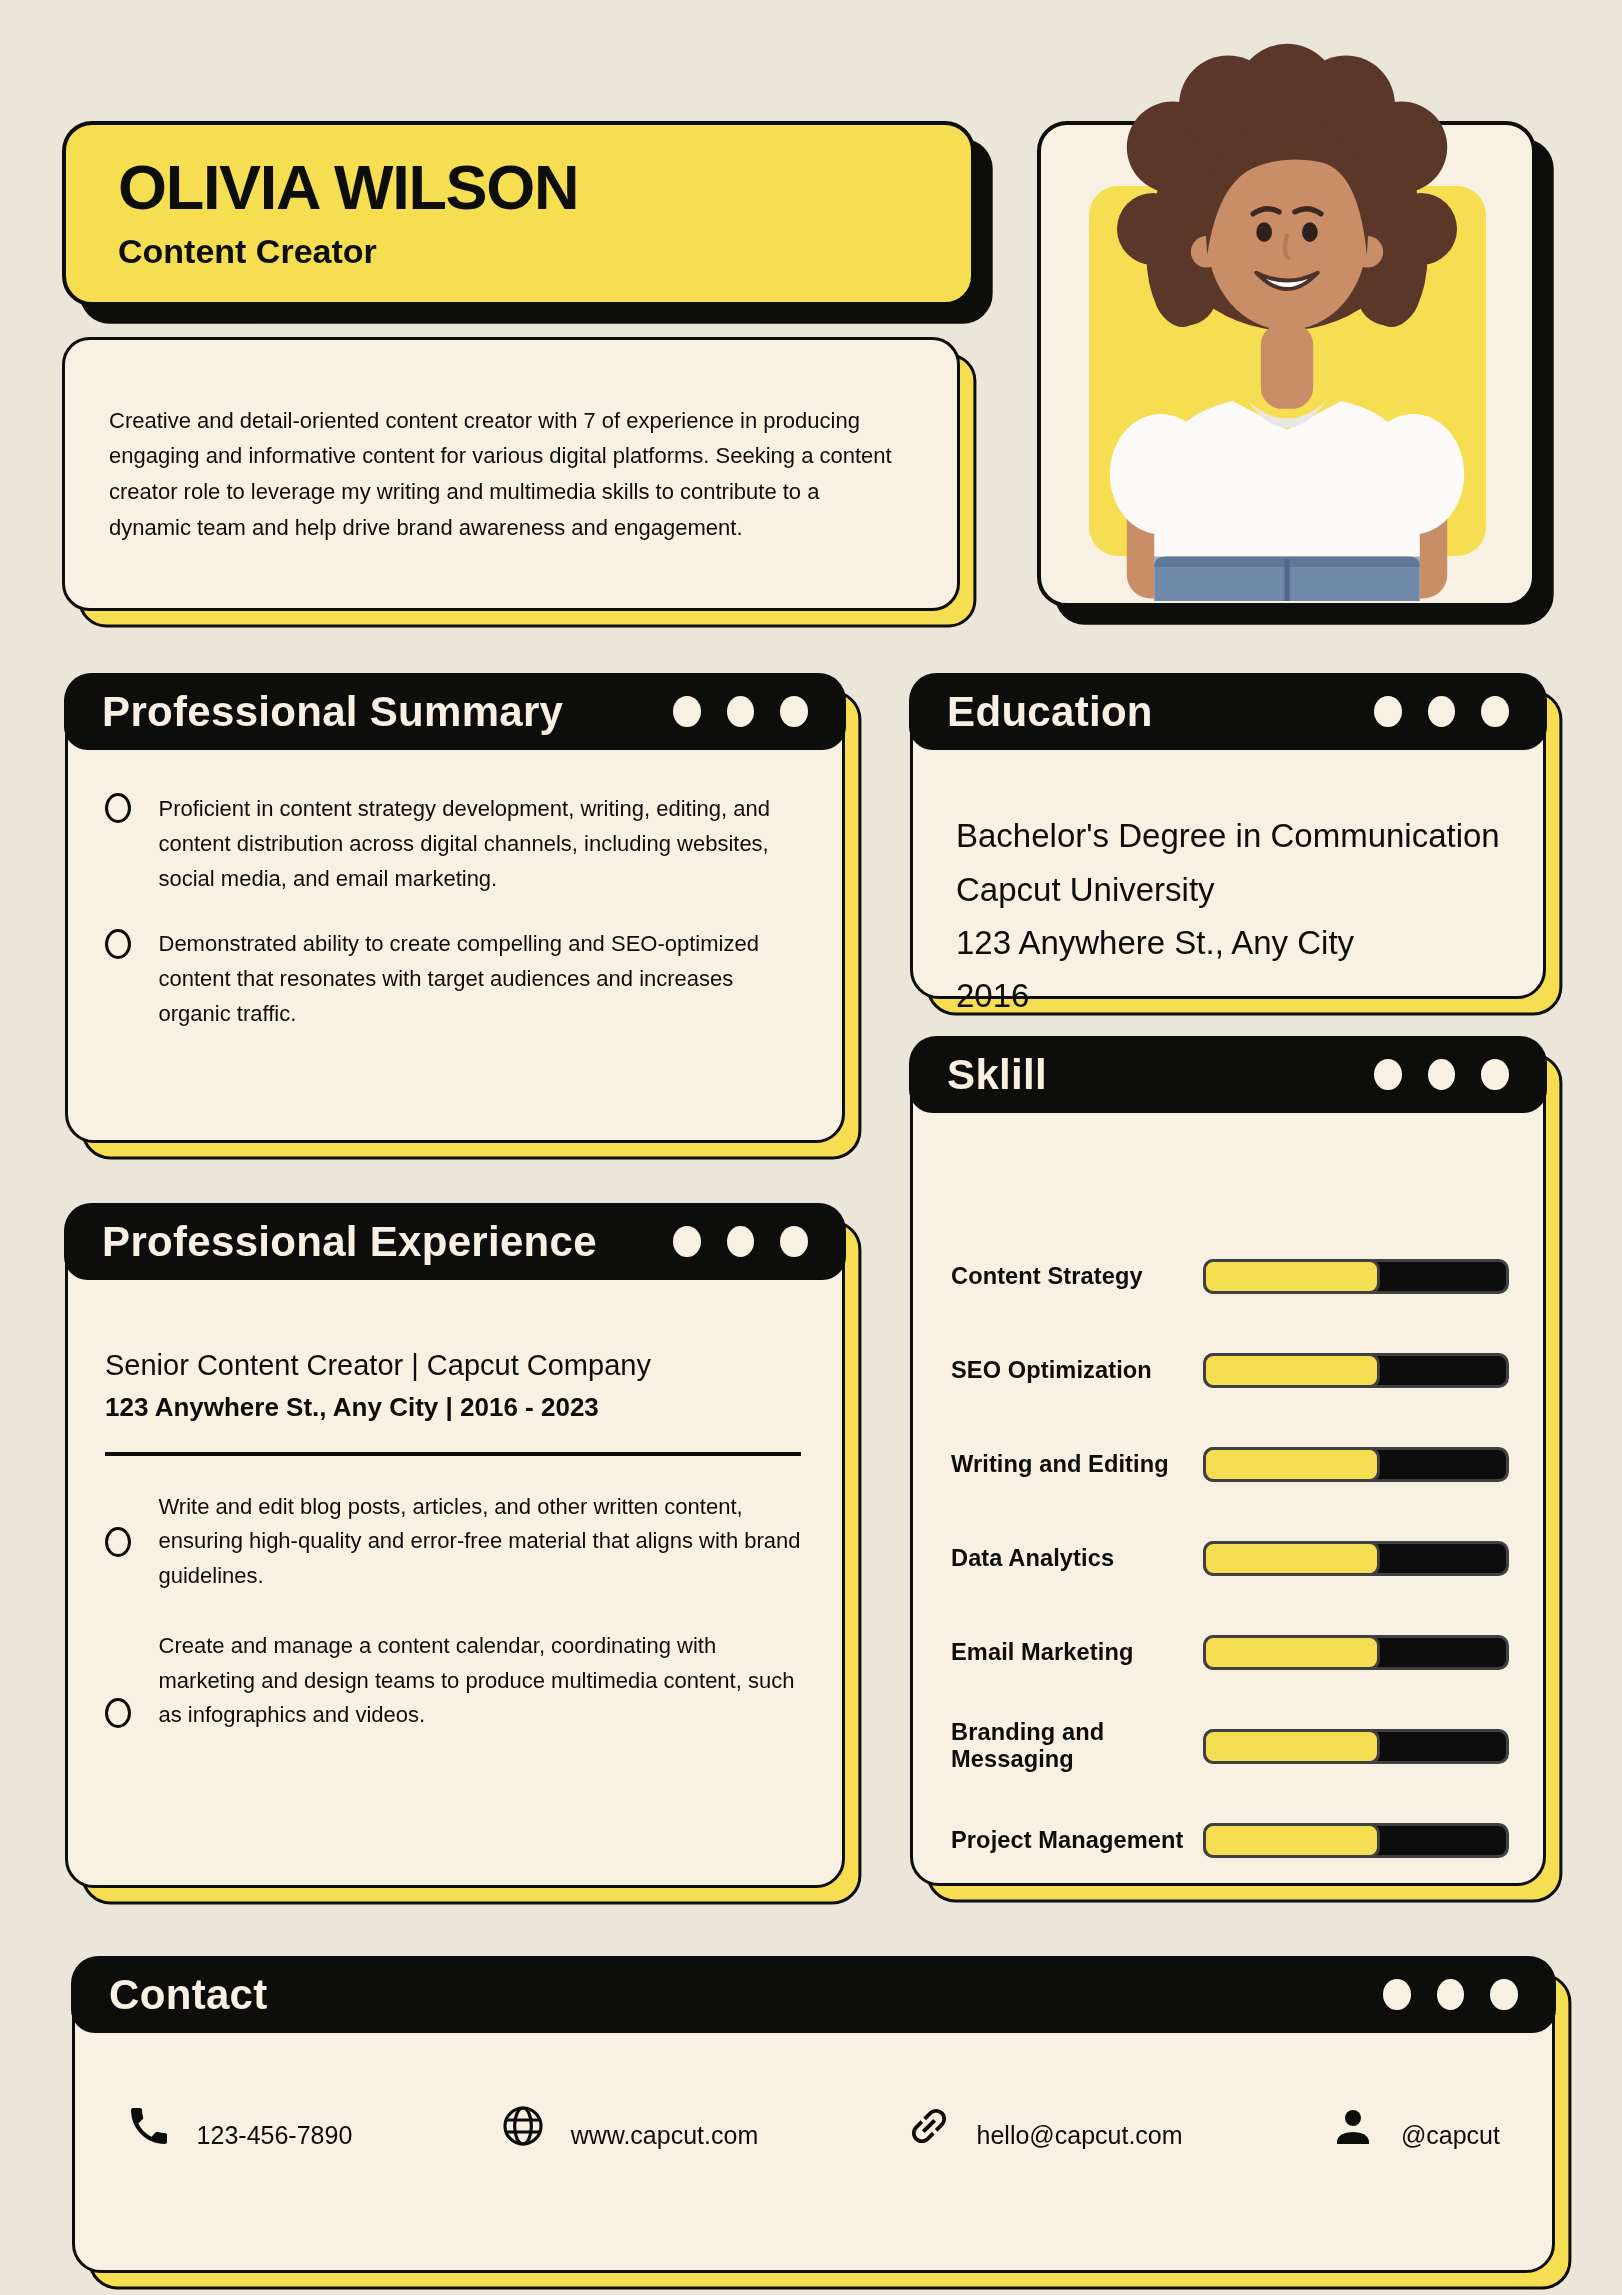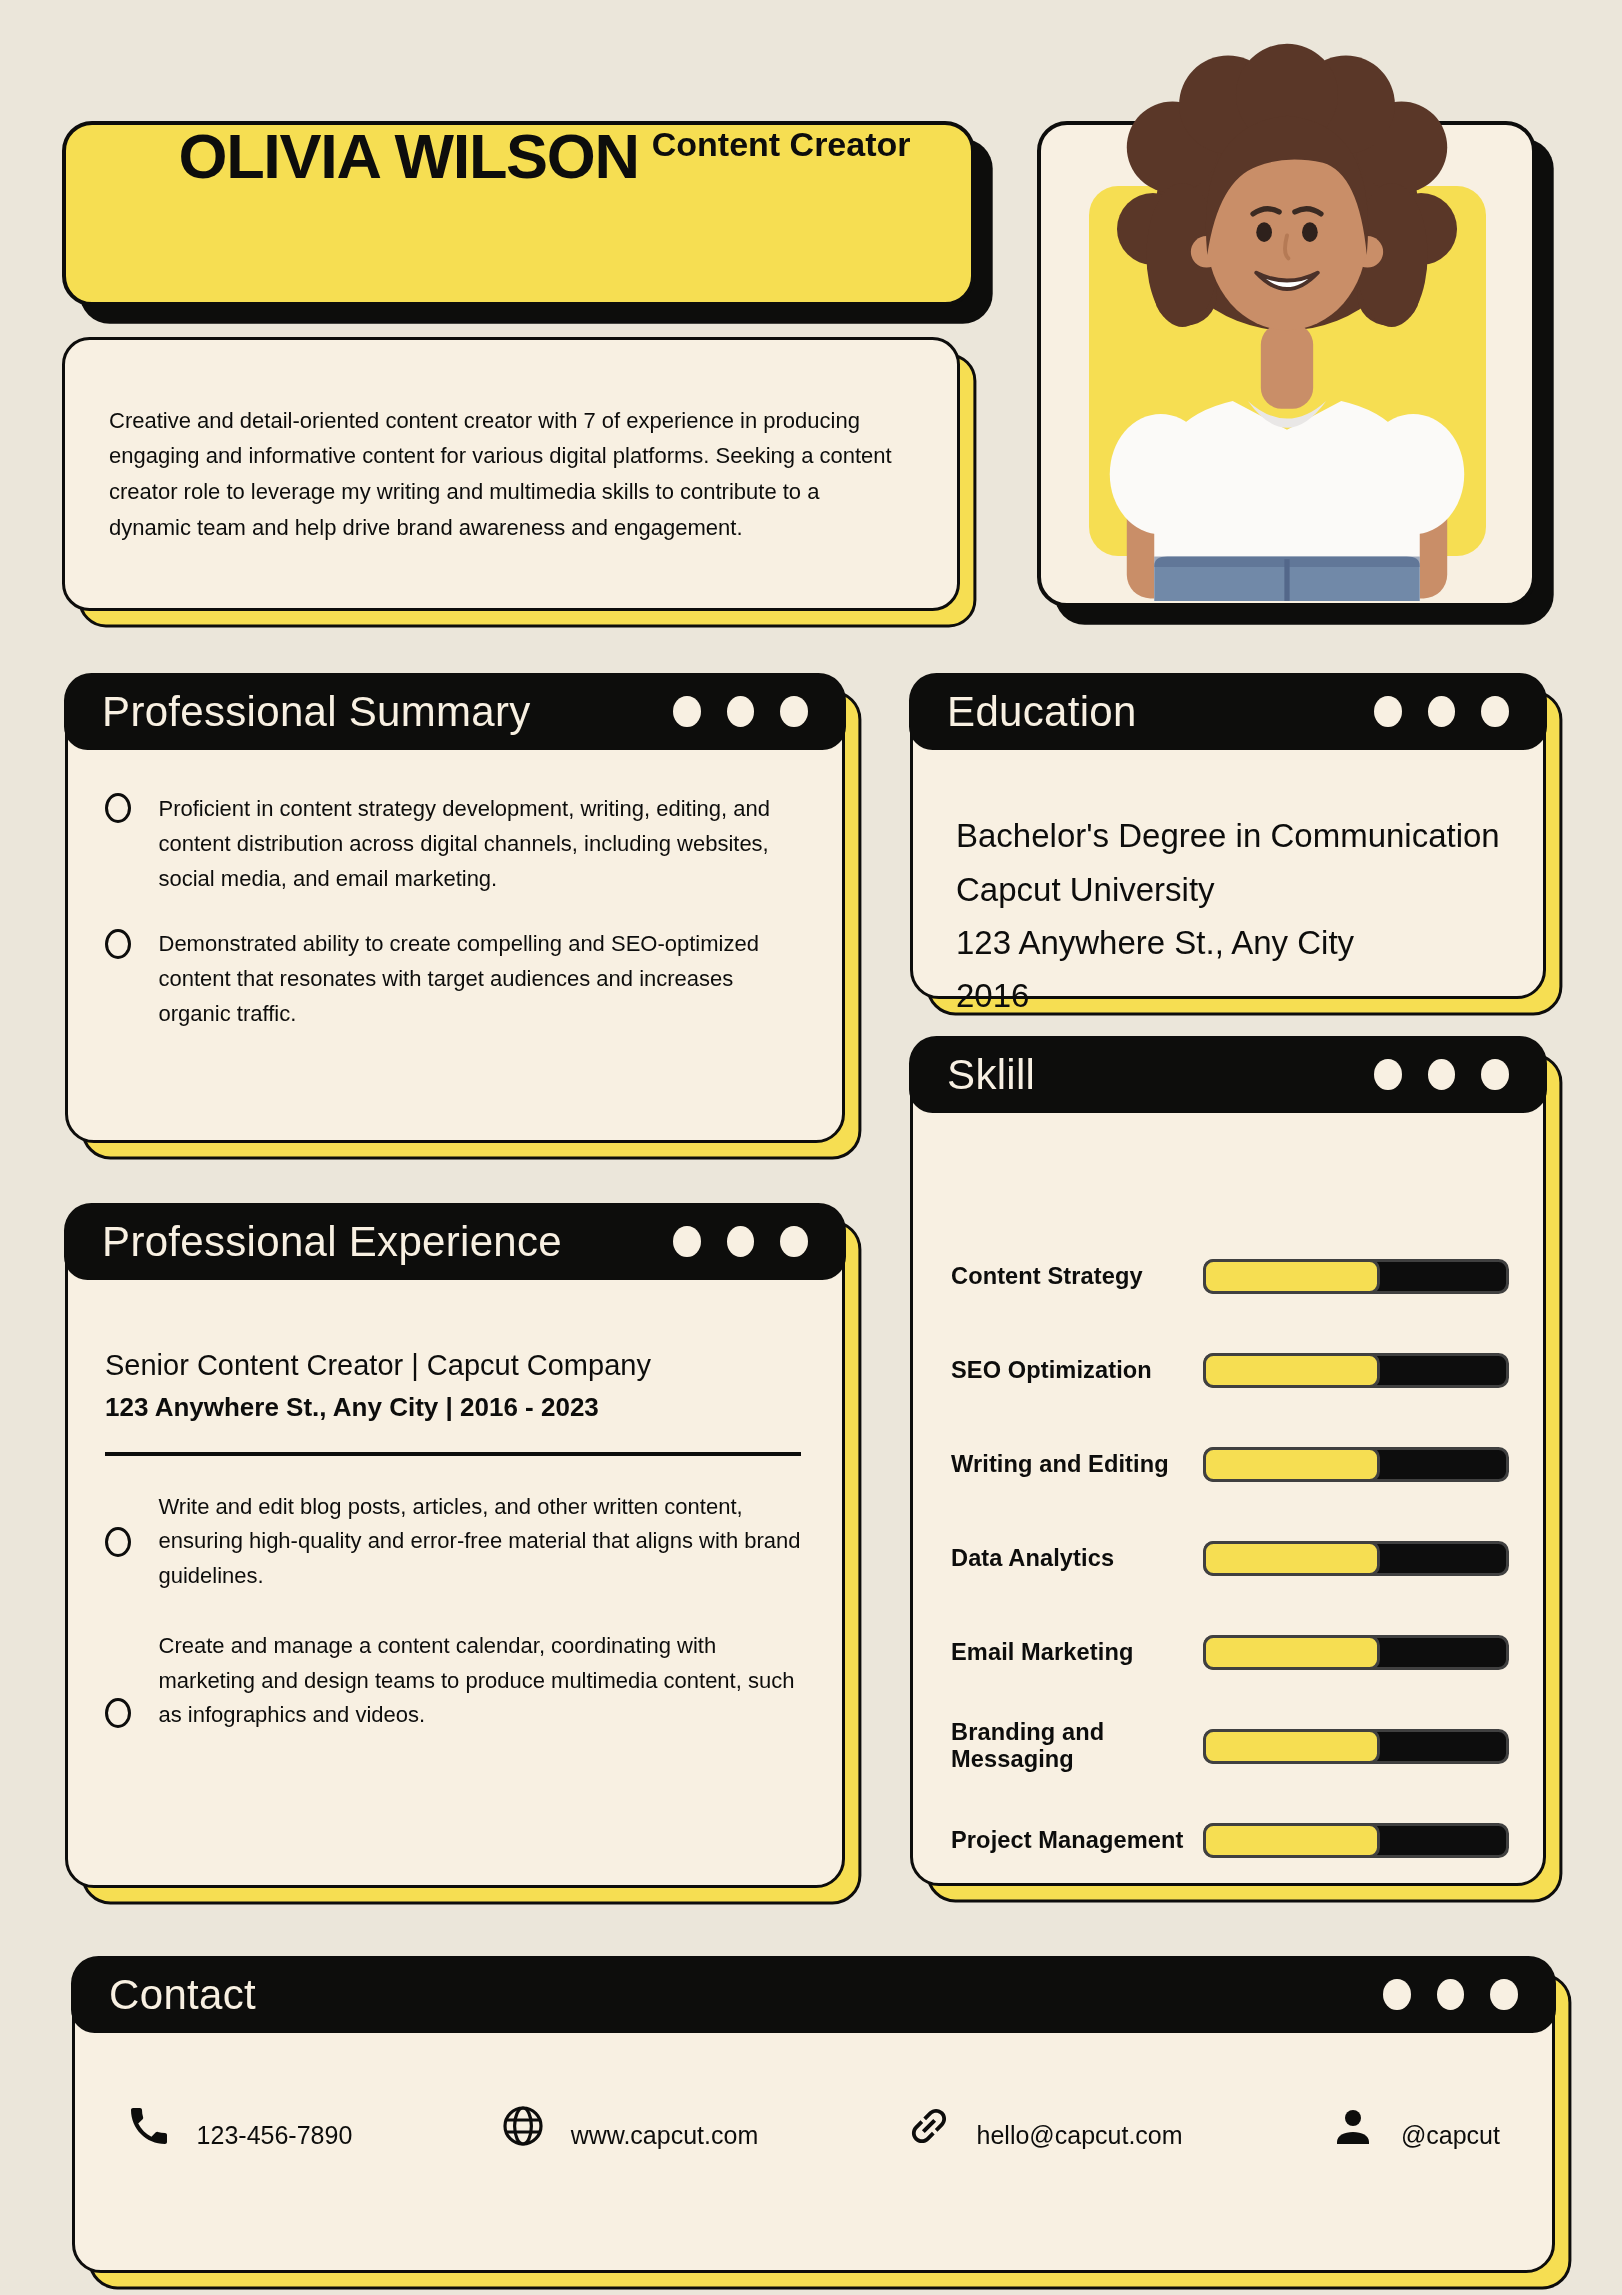--- a/index.html
+++ b/index.html
@@ -13,21 +13,21 @@
     position:relative;background:var(--bg);
     font-family:"Liberation Sans",sans-serif;color:var(--ink);
     overflow:hidden;
   }
   .abs{position:absolute}
 
   
   .hero{left:62px;top:121px;width:913px;height:185px}
   .hero .shadow{position:absolute;inset:0;transform:translate(17.7px,17.7px);background:var(--ink);border-radius:30px}
   .hero .body{position:absolute;inset:0;background:var(--yellow);border:4.6px solid var(--ink);border-radius:30px;
-    display:flex;justify-content:center;gap:13px;padding-left:52px}
+    display:flex;flex-direction:column;justify-content:center;gap:13px;padding-left:52px}
   .hero-name{font-size:63px;font-weight:700;letter-spacing:-1.3px;line-height:1}
   .hero-role{font-size:34px;font-weight:700;letter-spacing:0}
 
   
   .about{left:62px;top:337px;width:898px;height:274px}
   .about .shadow{position:absolute;inset:0;transform:translate(16.4px,16.4px);background:var(--yellow);border:3.9px solid var(--ink);border-radius:27.5px}
   .about .body{position:absolute;inset:0;background:var(--cream);border:3.9px solid var(--ink);border-radius:27.5px;
     display:flex;align-items:center;padding:0 58px 0 44px;font-size:22px;line-height:1.62}
 
   
@@ -35,21 +35,21 @@
   .photo .shadow{position:absolute;inset:0;transform:translate(17.7px,17.7px);background:var(--ink);border-radius:30px}
   .photo .body{position:absolute;inset:0;background:var(--cream);border:4.6px solid var(--ink);border-radius:30px}
   .photo .frame{position:absolute;left:48px;top:61px;width:397px;height:370px;background:var(--yellow);border-radius:29px}
   .photo svg.person{position:absolute;left:23.6px;top:-85px;width:452px;height:565px;overflow:visible}
 
   
   .wcard .shadow{position:absolute;inset:0;transform:translate(16.4px,16.4px);background:var(--yellow);border:3.9px solid var(--ink);border-radius:29px}
   .wcard .body{position:absolute;inset:0;background:var(--cream);border:3.9px solid var(--ink);border-radius:29px}
   .whead{margin:-3.9px -3.9px 0;height:77px;background:var(--ink);border-radius:27.5px 27.5px 23.6px 23.6px;
     display:flex;align-items:center;justify-content:space-between;padding:0 38px}
-  .wtitle{color:var(--cream);font-size:42px;font-weight:400;letter-spacing:0.3px}
+  .wtitle{color:var(--cream);font-size:42px;font-weight:700;letter-spacing:0.3px}
   .dots{display:flex;gap:26px}
   .dot{width:27.5px;height:31px;border-radius:50%;background:var(--cream)}
 
   .psum{left:65px;top:674px;width:780px;height:469px}
   .psum .content{padding:42px 42px 0 37px;display:flex;flex-direction:column;gap:31px}
 
   .bullet-row{display:flex;gap:27.5px;font-size:22px;line-height:1.58}
   .bullet-row.center{align-items:center}
   .bullet-row.end{align-items:flex-end}
   .bullet-row.end .marker{margin-bottom:5.2px}

